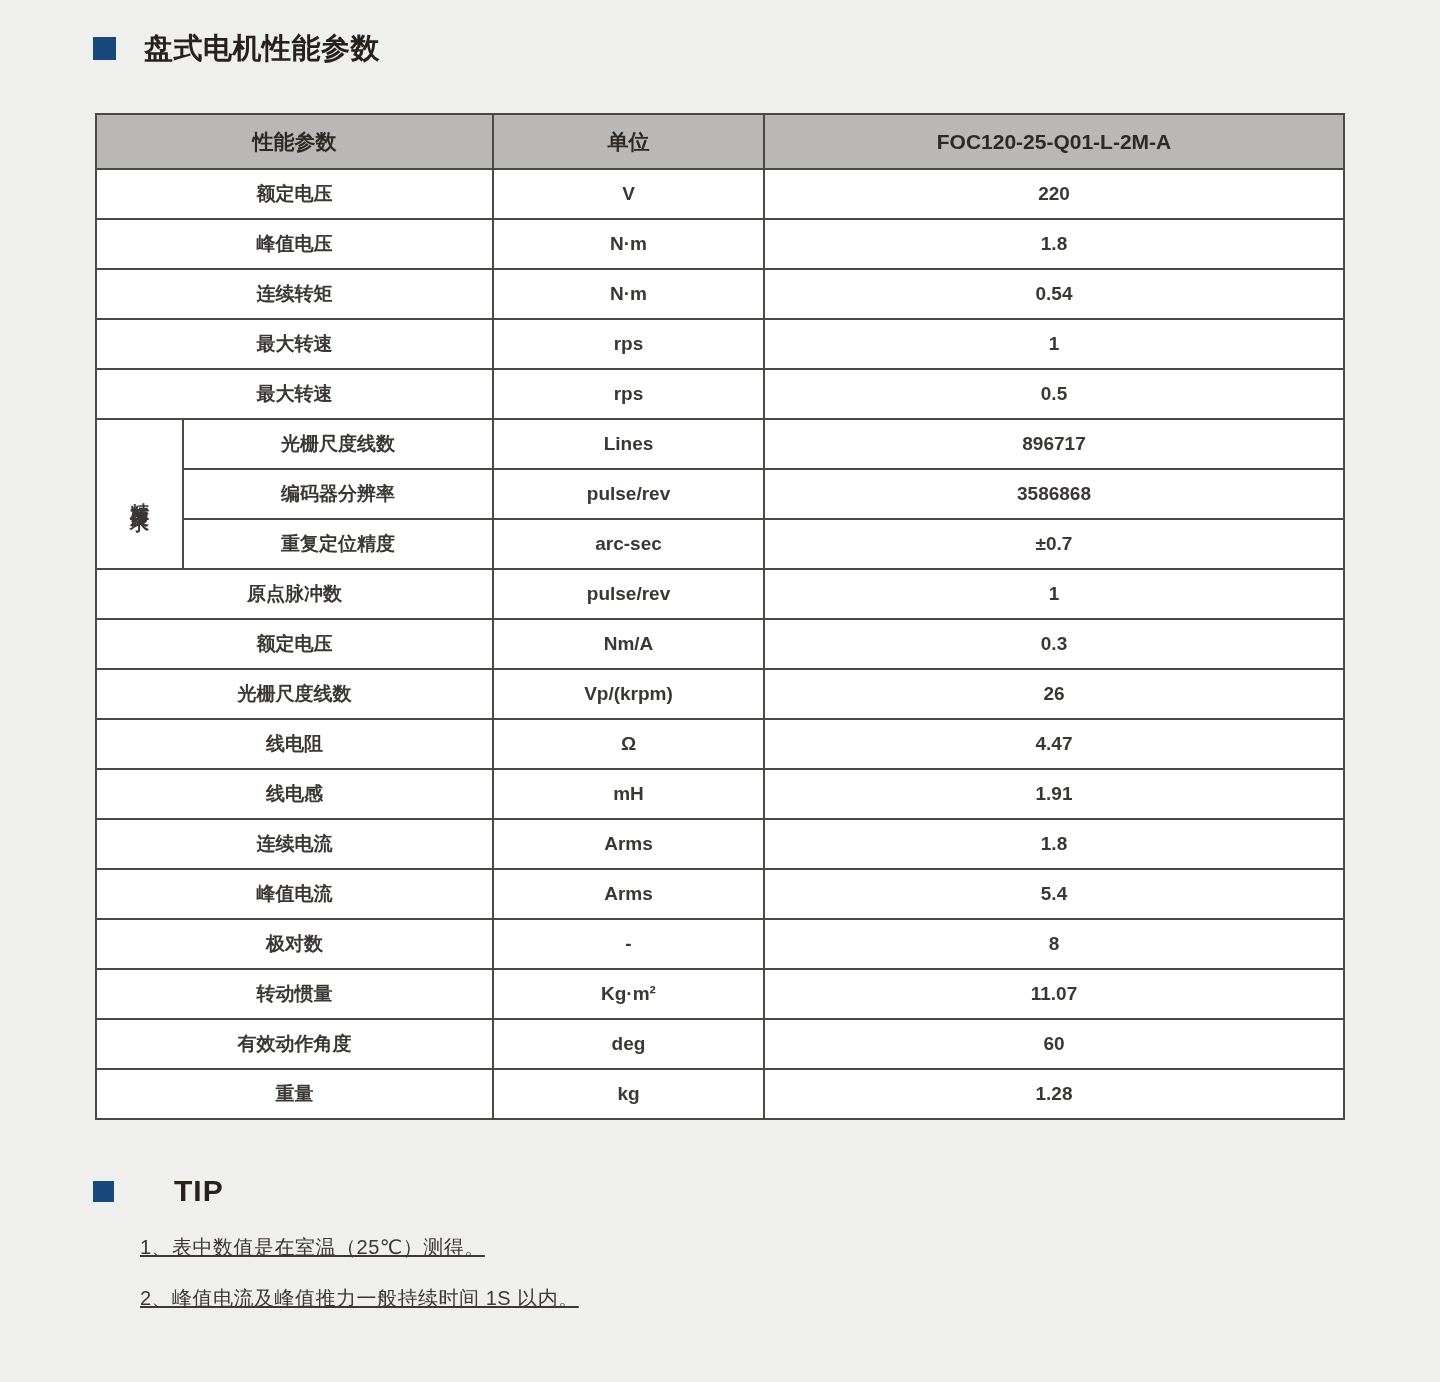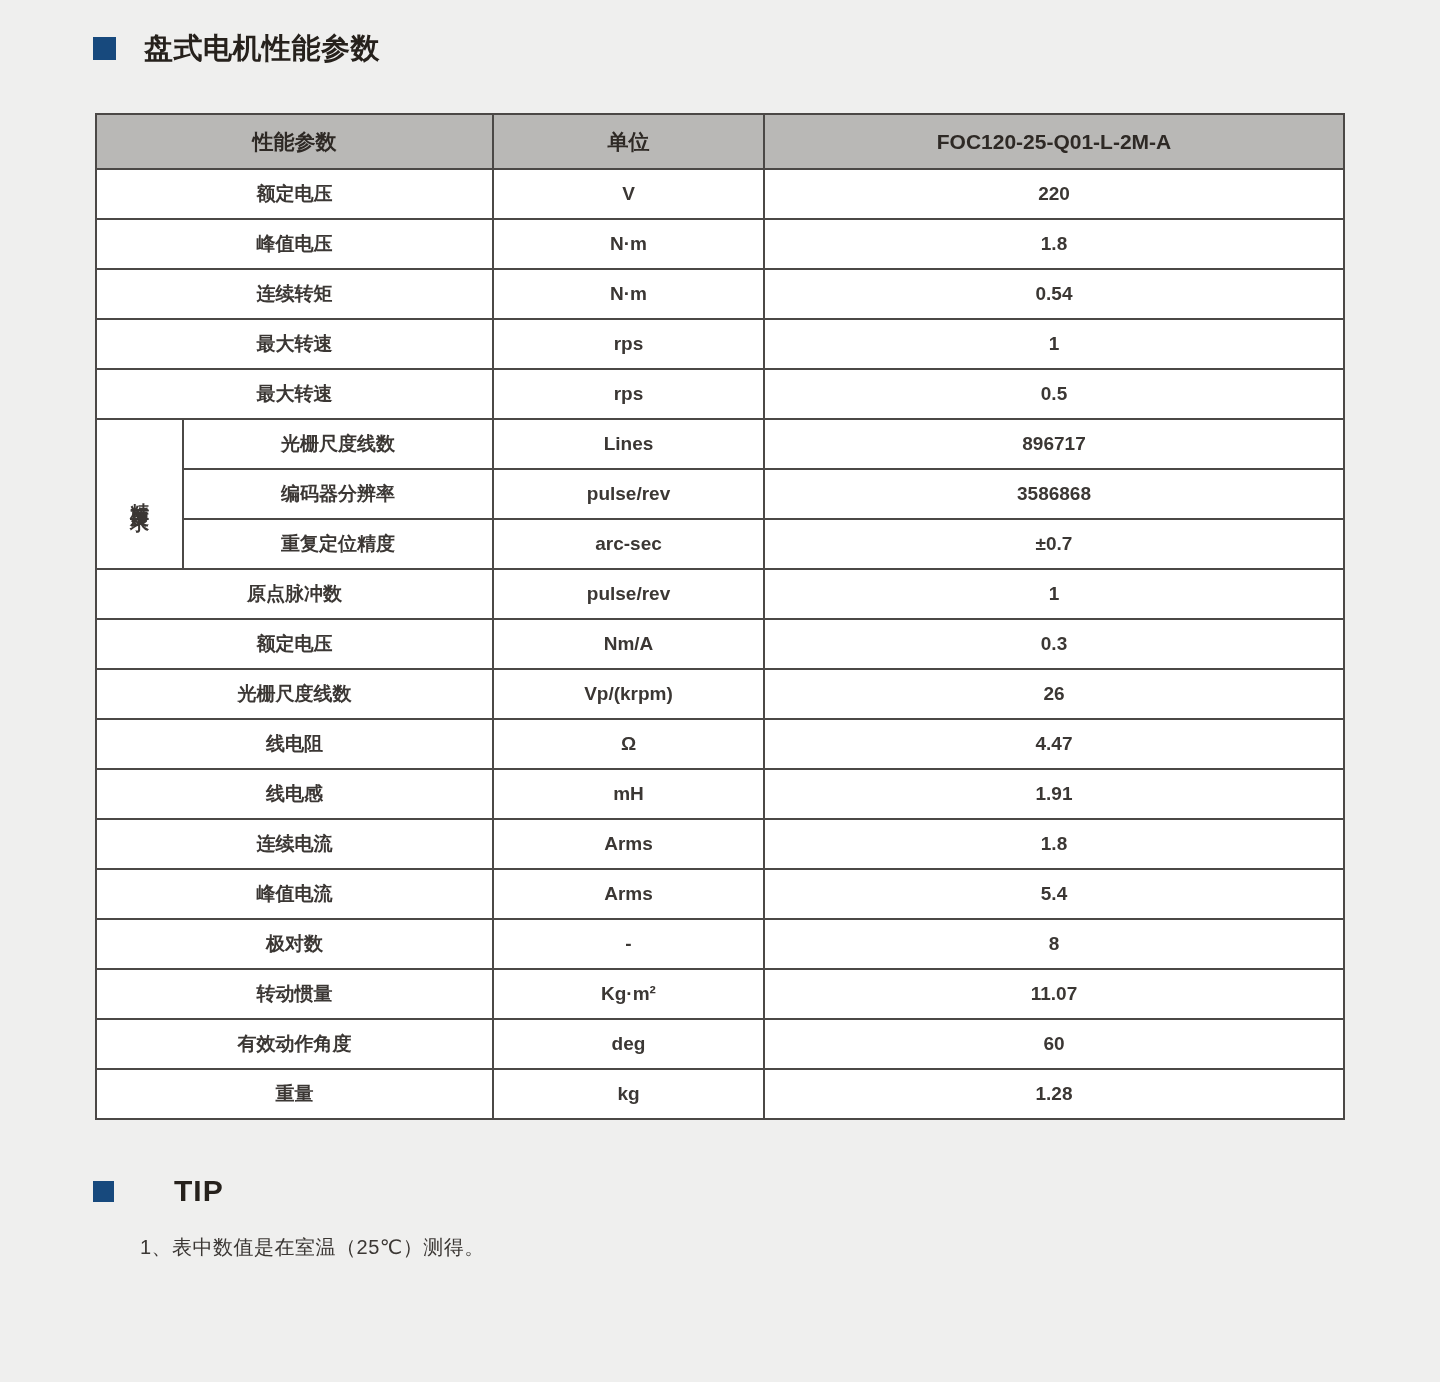--- a/index.html
+++ b/index.html
@@ -59,21 +59,21 @@
     font-size:18px;
     padding:6px 0;
   }
 
   #tip-list {
     position:absolute;
     left:140px; top:1222px;
     font-size:20px;
     color:#3b3734;
   }
-  .tip-item { height:51px; display:flex; align-items:center; letter-spacing:0.5px; }
+  .tip-item { height:51px; display:flex; align-items:center; letter-spacing:0.5px;text-decoration:underline; }
 </style>
 </head>
 <body>
 
 <div class="section-header" id="motor-header">
   <div class="bullet"></div>
   <div class="section-title">盘式电机性能参数</div>
 </div>
 
 <table id="spec-table">
@@ -190,13 +190,14 @@
     </tbody>
 </table>
 
 <div class="section-header" id="tip-header">
   <div class="bullet" style="width:21px;height:21px;"></div>
   <div class="section-title">TIP</div>
 </div>
 
 <div id="tip-list">
   <div class="tip-item">1、表中数值是在室温（25℃）测得。</div>
+  <div class="tip-item">2、峰值电流及峰值推力一般持续时间 1S 以内。</div>
 </div>
 
 </body></html>

